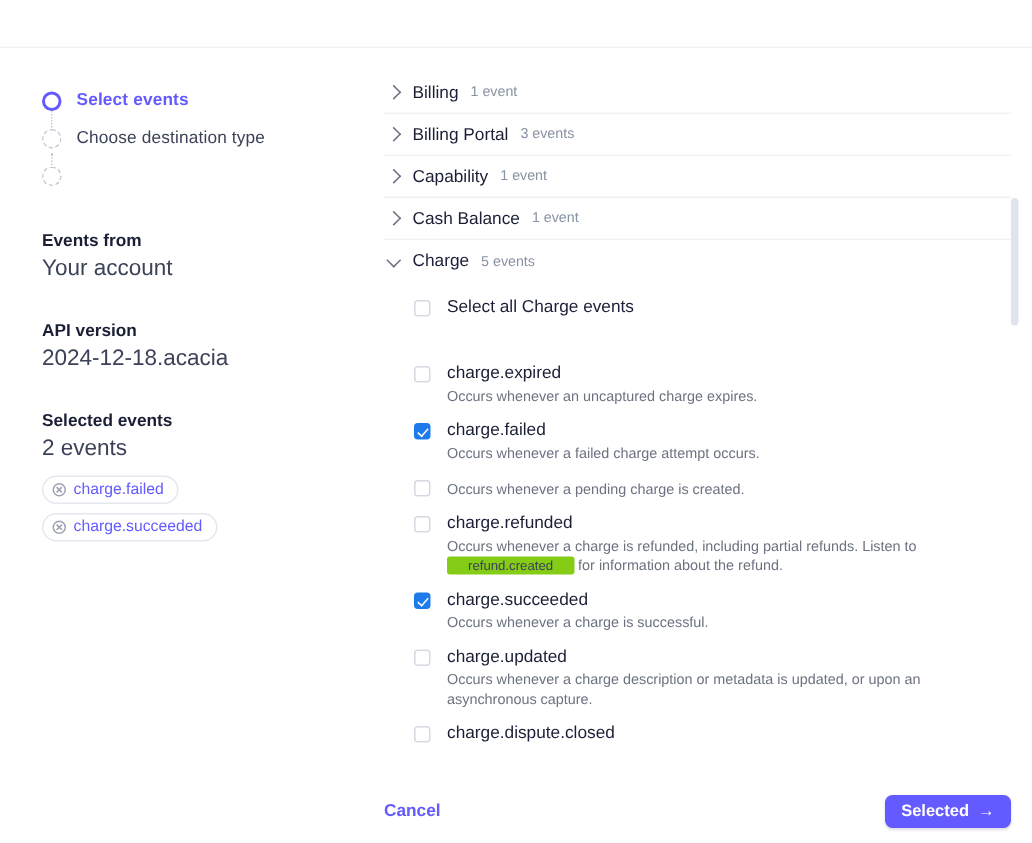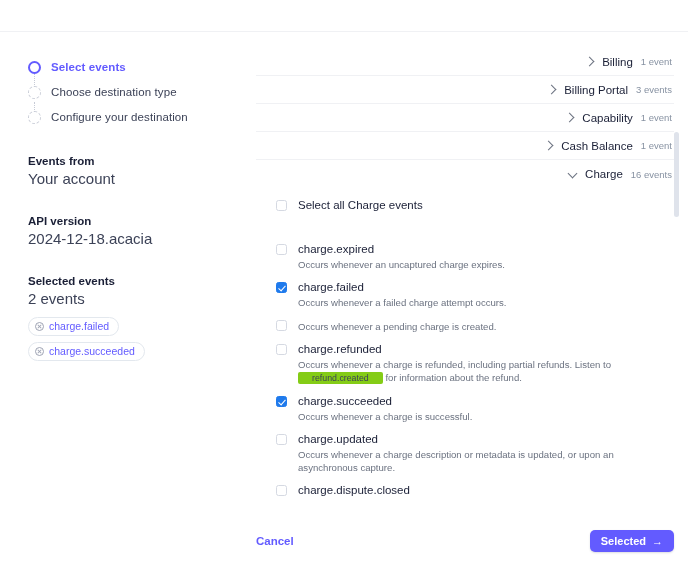--- a/index.html
+++ b/index.html
@@ -70,21 +70,20 @@
 
   
   .main {
     position: absolute; left: 256px; top: 48px; width: 418px; height: 478px;
     overflow: hidden;
   }
   .acc-row {
     display: flex; align-items: center; gap: 8px;
     height: 28px; padding: 0 2px;
     border-bottom: 1px solid #f0f1f4;
-    justify-content: flex-end;
   }
   .chev {
     width: 9px; height: 9px; flex: 0 0 9px; position: relative;
   }
   .chev::before {
     content:''; position:absolute; left:1px; top:1px;
     width:6px; height:6px; border-right:1.3px solid #6b7280; border-top:1.3px solid #6b7280;
     transform: rotate(45deg);
   }
   .chev.down::before { transform: rotate(135deg); top: 0px; left: 1px; }
@@ -160,21 +159,20 @@
       <div class="step">
         <span class="step-marker active"></span>
         <span class="step-label active">Select events</span>
       </div>
       <div class="step">
         <span class="step-marker inactive"></span>
         <span class="step-label inactive">Choose destination type</span>
       </div>
       <div class="step">
         <span class="step-marker inactive"></span>
-        <span class="step-label inactive">Configure your destination</span>
       </div>
     </div>
 
     <div class="meta-block">
       <div class="m-title">Events from</div>
       <div class="m-value">Your account</div>
     </div>
 
     <div class="meta-block">
       <div class="m-title">API version</div>
@@ -220,21 +218,21 @@
 
     <div class="acc-row">
       <span class="chev"></span>
       <span class="acc-name">Cash Balance</span>
       <span class="acc-count">1 event</span>
     </div>
 
     <div class="acc-row" style="border-bottom:none;">
       <span class="chev down"></span>
       <span class="acc-name">Charge</span>
-      <span class="acc-count">16 events</span>
+      <span class="acc-count">5 events</span>
     </div>
 
     <div class="events" style="padding-left:20px;">
 
       <div class="ev-row select-all">
         <span class="cb"></span>
         <span class="ev-name">Select all Charge events</span>
       </div>
 
 

